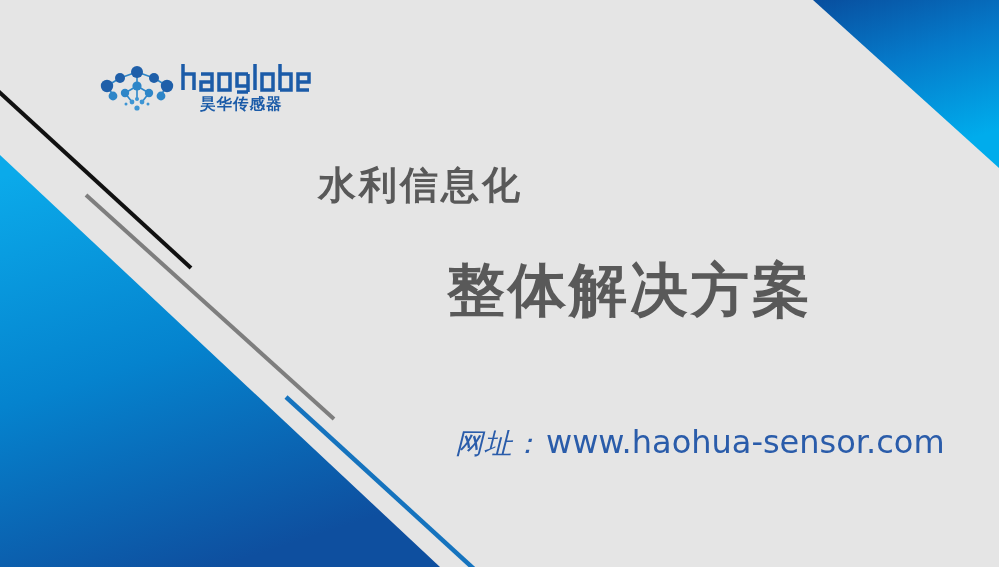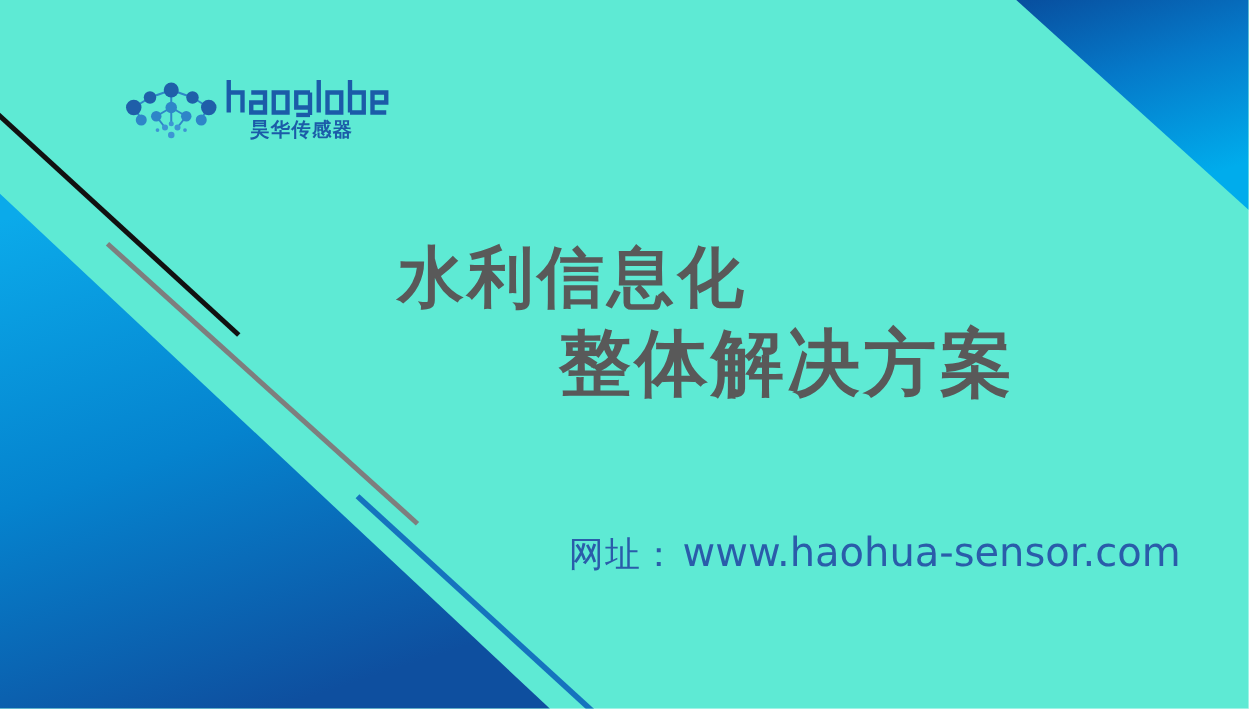--- a/index.html
+++ b/index.html
@@ -6,21 +6,21 @@
     margin: 0;
     padding: 0;
     background: #ffffff;
   }
 
   #slide {
     position: relative;
     width: 999px;
     height: 567px;
     overflow: hidden;
-    background: #5eead4;
+    background: #e5e5e5;
     font-family: "Liberation Sans", "DejaVu Sans", sans-serif;
   }
 
   
   .deco-layer {
     position: absolute;
     left: 0;
     top: 0;
     width: 999px;
     height: 567px;
@@ -66,28 +66,27 @@
     color: #1B5BA8;
     font-family: "DejaVu Sans", "Liberation Sans", sans-serif;
     white-space: nowrap;
   }
 
   
   .title-line1 {
     position: absolute;
     left: 318px;
     top: 166px;
-    font-size: 53px;
+    font-size: 38px;
     font-weight: bold;
     color: #595959;
     letter-spacing: 3px;
     line-height: 1;
     white-space: nowrap;
     font-family: "DejaVu Sans", "Liberation Sans", sans-serif;
-    margin-top: 30px;
   }
   .title-line2 {
     position: absolute;
     left: 447px;
     top: 262px;
     font-size: 58px;
     font-weight: bold;
     color: #595959;
     letter-spacing: 3px;
     line-height: 1;
@@ -100,20 +99,21 @@
     position: absolute;
     left: 455px;
     top: 423px;
     white-space: nowrap;
     color: #2A5CAA;
     font-family: "DejaVu Sans", "Liberation Sans", sans-serif;
   }
   .site-label {
     font-size: 28px;
     letter-spacing: 1px;
+    font-style: italic;
   }
   .site-url {
     font-size: 32px;
     letter-spacing: 0px;
     margin-left: 4px;
   }
 </style>
 </head>
 <body>
 

